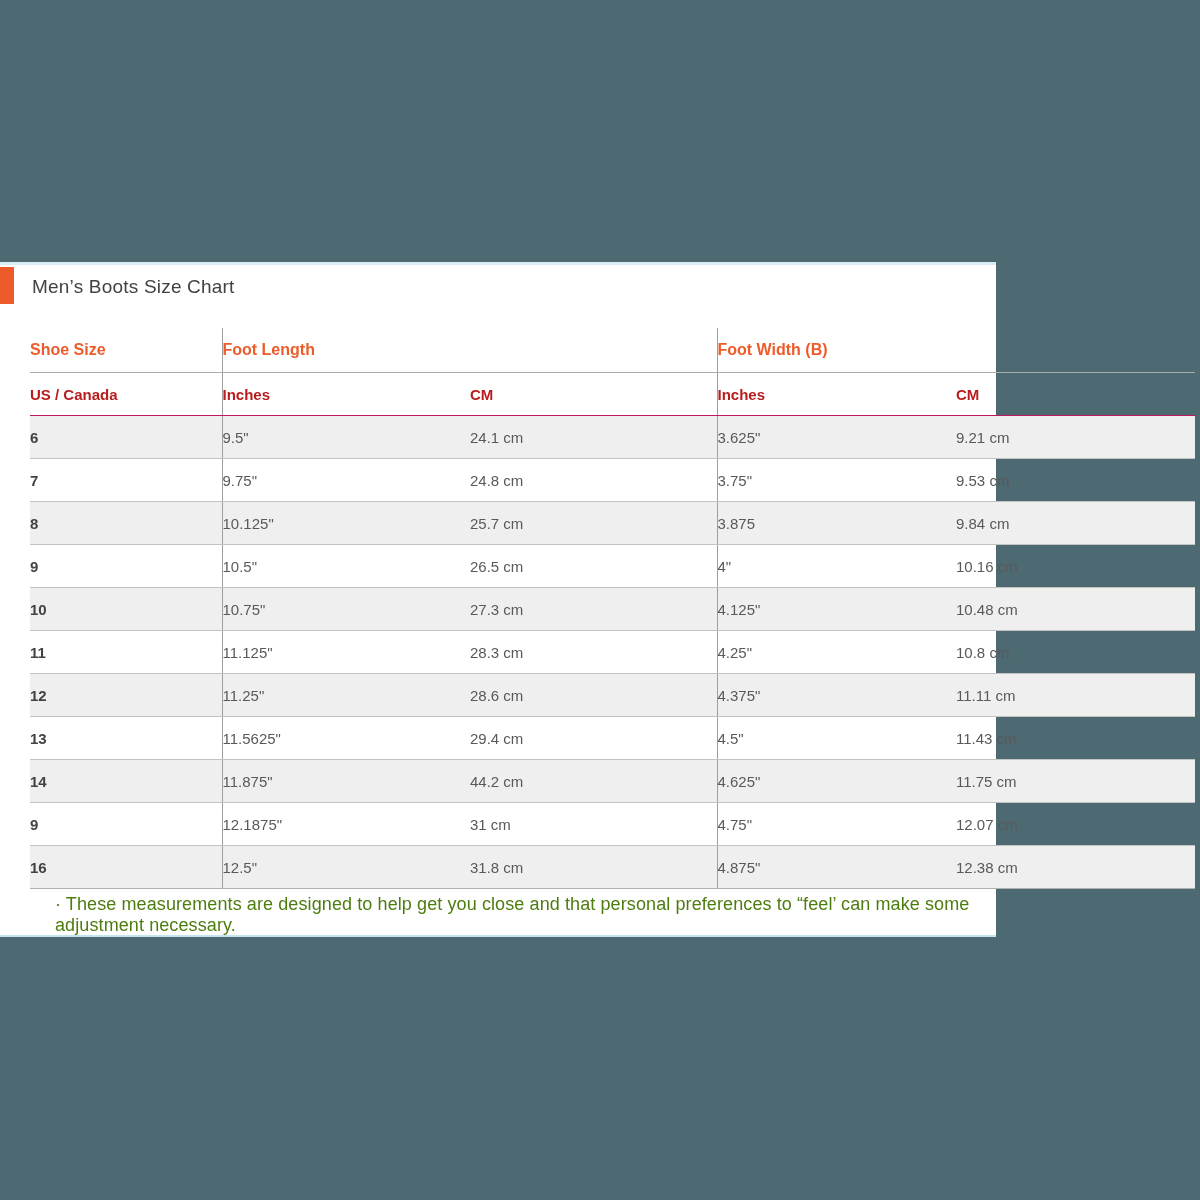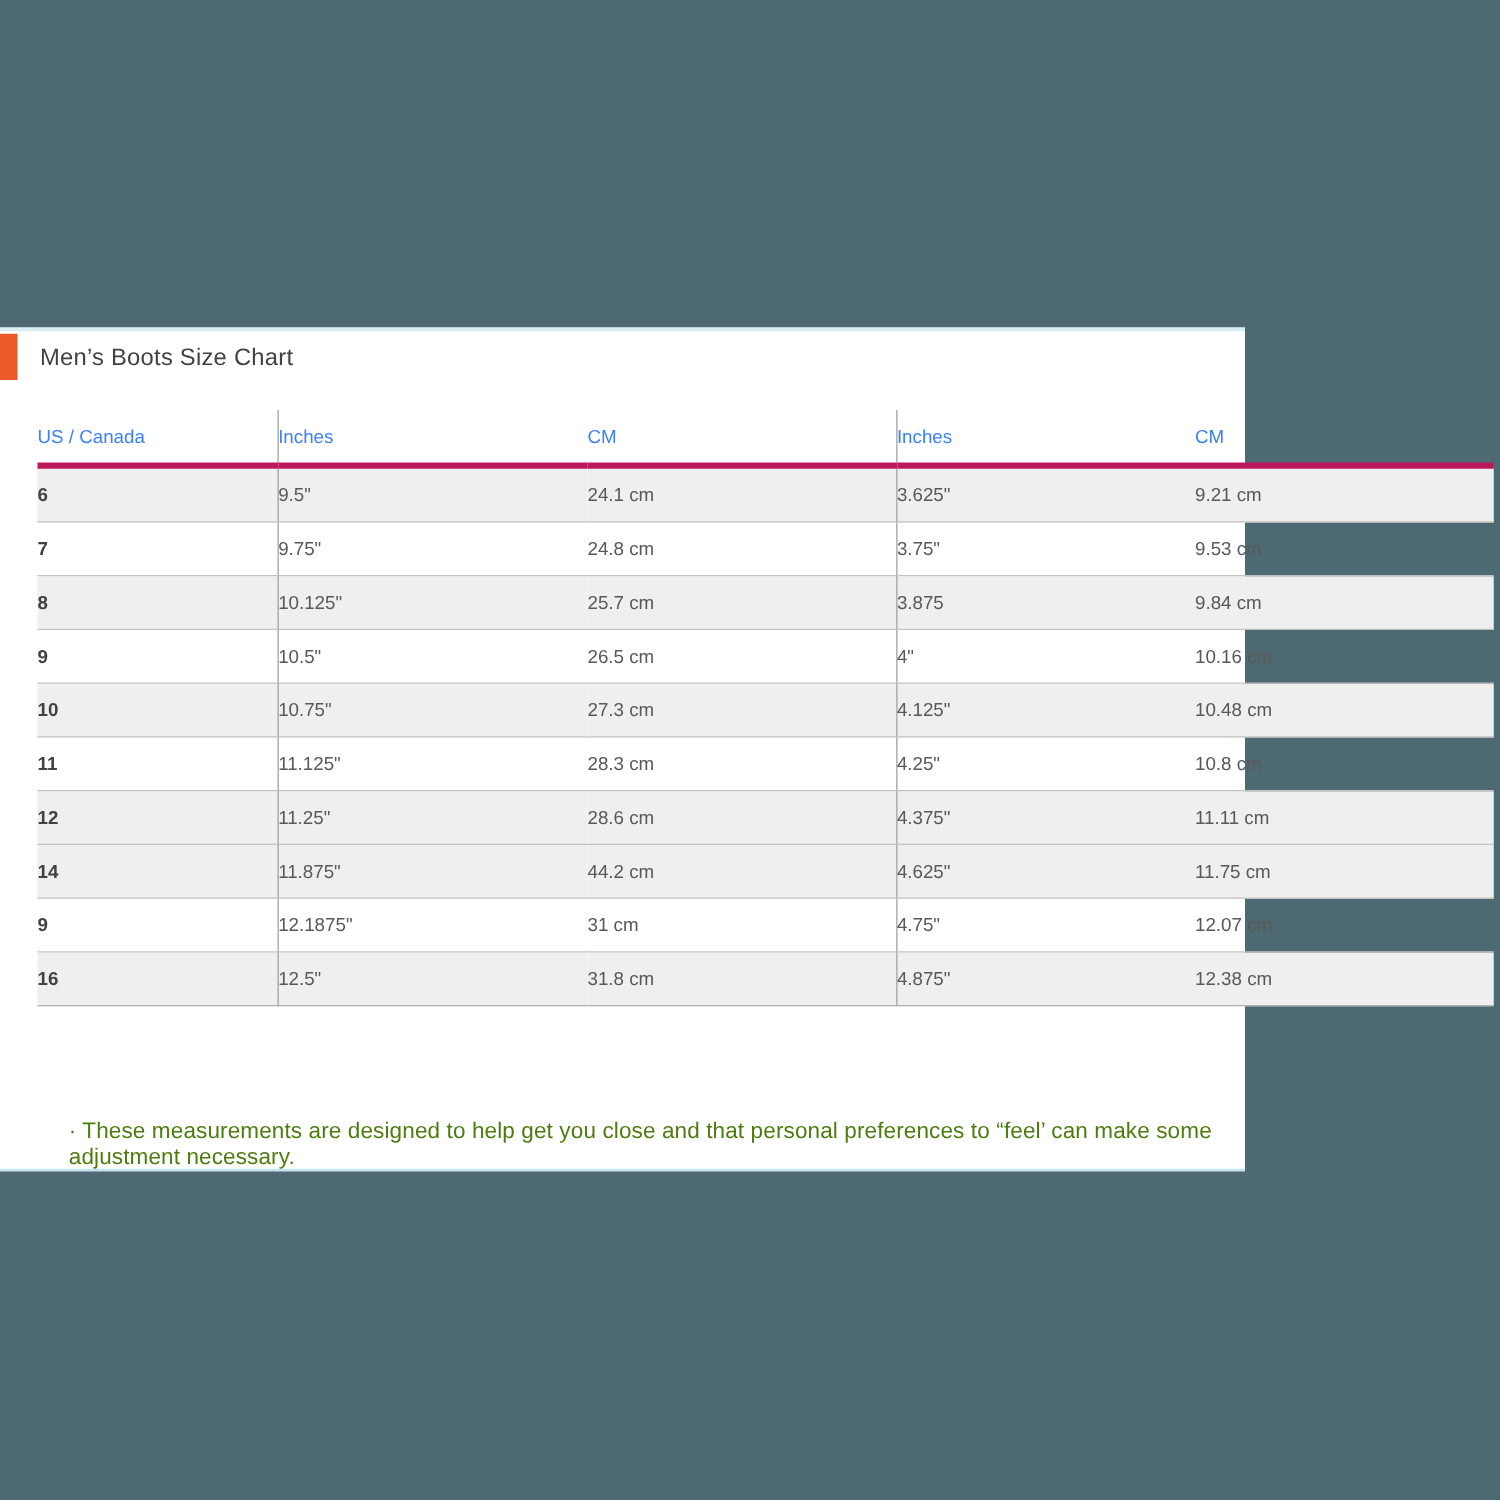--- a/index.html
+++ b/index.html
@@ -49,23 +49,23 @@
     white-space: nowrap;
   }
   .size-chart tr.section-row th { height: 44px; }
   .section-row th {
     color: #ee5b2a;
     font-size: 16px;
     font-weight: bold;
     border-bottom: 1px solid #ababab;
   }
   .sub-row th {
-    color: #3b82f6;
-    font-weight: normal;
-    border-bottom: 5px solid #be185d;
+    color: #b91c1c;
+    font-weight: bold;
+    border-bottom: 1px solid #be185d;
   }
   .data-row td { border-bottom: 1px solid #c2c2c2; }
   .data-row:last-child td { border-bottom: 1px solid #b0b0b0; margin-top: 40px; }
   .data-row.striped { background: #efefef; }
   .c1 { padding-left: 28px; }
   .c2, .c3, .c4 { padding-left: 95px; }
   .c5 { padding-left: 105px; }
   .vr { border-right: 1px solid #9e9e9e; }
   td.size-cell { font-weight: bold; color: #424242; }
   td.value-cell { color: #595959; }
@@ -86,20 +86,25 @@
 
   <table class="size-chart">
     <colgroup>
       <col style="width:192px">
       <col style="width:248px">
       <col style="width:247px">
       <col style="width:239px">
       <col style="width:239px">
     </colgroup>
     <thead>
+      <tr class="section-row">
+        <th class="c1 vr">Shoe Size</th>
+        <th class="c2 vr" colspan="2">Foot Length</th>
+        <th class="c4" colspan="2">Foot Width (B)</th>
+      </tr>
       <tr class="sub-row">
         <th class="c1 vr">US / Canada</th>
         <th class="c2">Inches</th>
         <th class="c3 vr">CM</th>
         <th class="c4">Inches</th>
         <th class="c5">CM</th>
       </tr>
     </thead>
     <tbody>
       <tr class="data-row striped">
@@ -144,20 +149,27 @@
         <td class="c4 value-cell">4.25"</td>
         <td class="c5 value-cell">10.8 cm</td>
       </tr>
       <tr class="data-row striped">
         <td class="c1 vr size-cell">12</td>
         <td class="c2 value-cell">11.25"</td>
         <td class="c3 vr value-cell">28.6 cm</td>
         <td class="c4 value-cell">4.375"</td>
         <td class="c5 value-cell">11.11 cm</td>
       </tr>
+      <tr class="data-row">
+        <td class="c1 vr size-cell">13</td>
+        <td class="c2 value-cell">11.5625"</td>
+        <td class="c3 vr value-cell">29.4 cm</td>
+        <td class="c4 value-cell">4.5"</td>
+        <td class="c5 value-cell">11.43 cm</td>
+      </tr>
       <tr class="data-row striped">
         <td class="c1 vr size-cell">14</td>
         <td class="c2 value-cell">11.875"</td>
         <td class="c3 vr value-cell">44.2 cm</td>
         <td class="c4 value-cell">4.625"</td>
         <td class="c5 value-cell">11.75 cm</td>
       </tr>
       <tr class="data-row">
         <td class="c1 vr size-cell">9</td>
         <td class="c2 value-cell">12.1875"</td>

